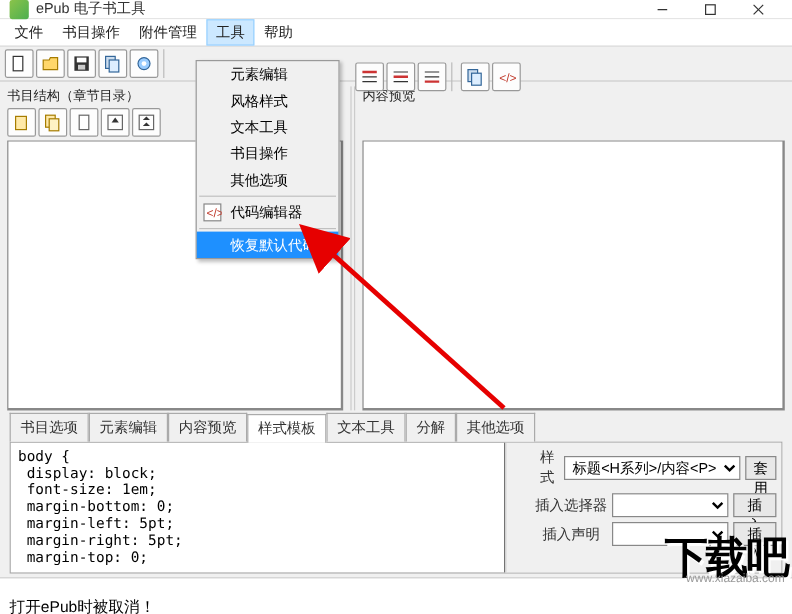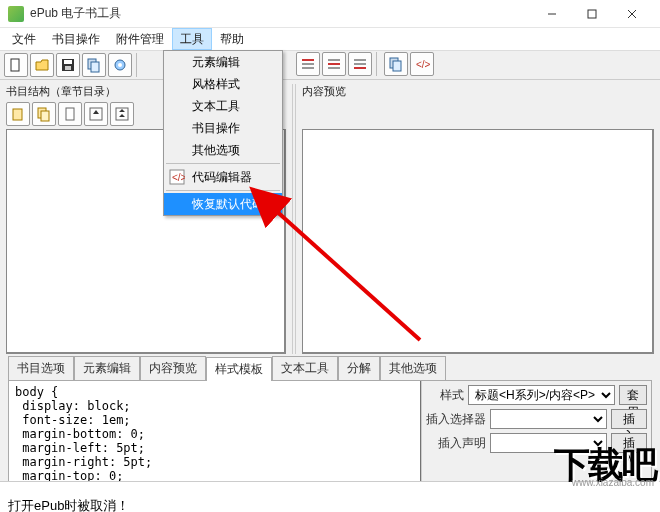--- a/index.html
+++ b/index.html
@@ -1,18 +1,18 @@
 <!DOCTYPE html>
 <html><head>
 <meta charset="utf-8">
 <style>
 * { box-sizing: border-box; font-family: "Microsoft YaHei", SimSun, Arial, sans-serif; }
 body { margin: 0; width: 660px; height: 512px; background: #f0f0f0; font-size: 12px; overflow: hidden; position: relative; }
 
-.titlebar { height: 28px; background: #fff; display: flex; align-items: center; padding: 0 8px; border-bottom: 1px solid #e5e5e5; }
+.titlebar { height: 16px; background: #fff; display: flex; align-items: center; padding: 0 8px; border-bottom: 1px solid #e5e5e5; }
 .titlebar .ticon { width: 16px; height: 16px; background: linear-gradient(135deg,#8bc34a,#4caf50); border-radius: 2px; margin-right: 6px; }
 .titlebar .ttext { flex: 1; color: #333; }
 .winbtn { width: 40px; height: 28px; display: flex; align-items: center; justify-content: center; color: #555; }
 .winbtn svg { width: 10px; height: 10px; }
 
 .menubar { height: 22px; background: #fff; display: flex; align-items: stretch; padding: 0 4px; }
 .menuitem { padding: 0 8px; display: flex; align-items: center; color: #222; }
 .menuitem.active { background: #cce8ff; border: 1px solid #99d1ff; padding: 0 7px; }
 
 .toolbar { height: 30px; background: #f0f0f0; border-top: 1px solid #ddd; border-bottom: 1px solid #ccc; display: flex; align-items: center; padding: 2px 4px; gap: 2px; }
@@ -35,21 +35,21 @@
 .ddsep { height: 1px; background: #c0c0c0; margin: 2px 2px; }
 .ddicon { position: absolute; left: 4px; width: 18px; height: 18px; display: flex; align-items: center; justify-content: center; }
 
 .tabstrip { height: 22px; display: flex; align-items: flex-end; padding: 0 8px; gap: 0; }
 .tab { padding: 3px 8px; border: 1px solid #aaa; border-bottom: none; background: #f0f0f0; font-size: 12px; color: #333; }
 .tab.active { background: #fff; position: relative; top: 1px; }
 .tabcontent { height: 110px; margin: 0 8px; border: 1px solid #aaa; background: #fff; display: flex; }
 .codebox { flex: 1; padding: 4px 6px; font-family: SimSun, monospace; font-size: 12px; white-space: pre; color: #000; overflow: hidden; border-right: 1px solid #737373; }
 .propcol { width: 230px; background: #f0f0f0; padding: 4px; display: flex; flex-direction: column; gap: 4px; border-left: 1px solid #ccc; }
 .proprow { display: flex; align-items: center; gap: 4px; }
-.proprow label { width: 60px; text-align: right; color: #333; }
+.proprow label { width: 60px; text-align: center; color: #333; margin-left: 20px; }
 .propsel { flex: 1; height: 20px; border: 1px solid #888; background: #fff; font-size: 12px; padding: 0 2px; }
 .propbtn { width: 36px; height: 20px; border: 1px solid #888; background: #e8e8e8; font-size: 12px; }
 
 .statusbar { position: absolute; left: 0; right: 0; bottom: 0; height: 22px; background: #fff; border-top: 1px solid #ccc; padding: 15px 8px; font-size: 13px; color: #000; }
 
 .watermark { position: absolute; right: 6px; bottom: 24px; font-size: 10px; color: #999; pointer-events: none; }
 .biglogo { position: absolute; right: 4px; bottom: 22px; font-size: 36px; font-weight: 900; color: #000; letter-spacing: -2px; pointer-events: none; text-shadow: 2px 2px 0 #fff; }
 
 .arrow-svg { position: absolute; left: 0; top: 0; width: 660px; height: 512px; pointer-events: none; z-index: 60; }
 </style>

